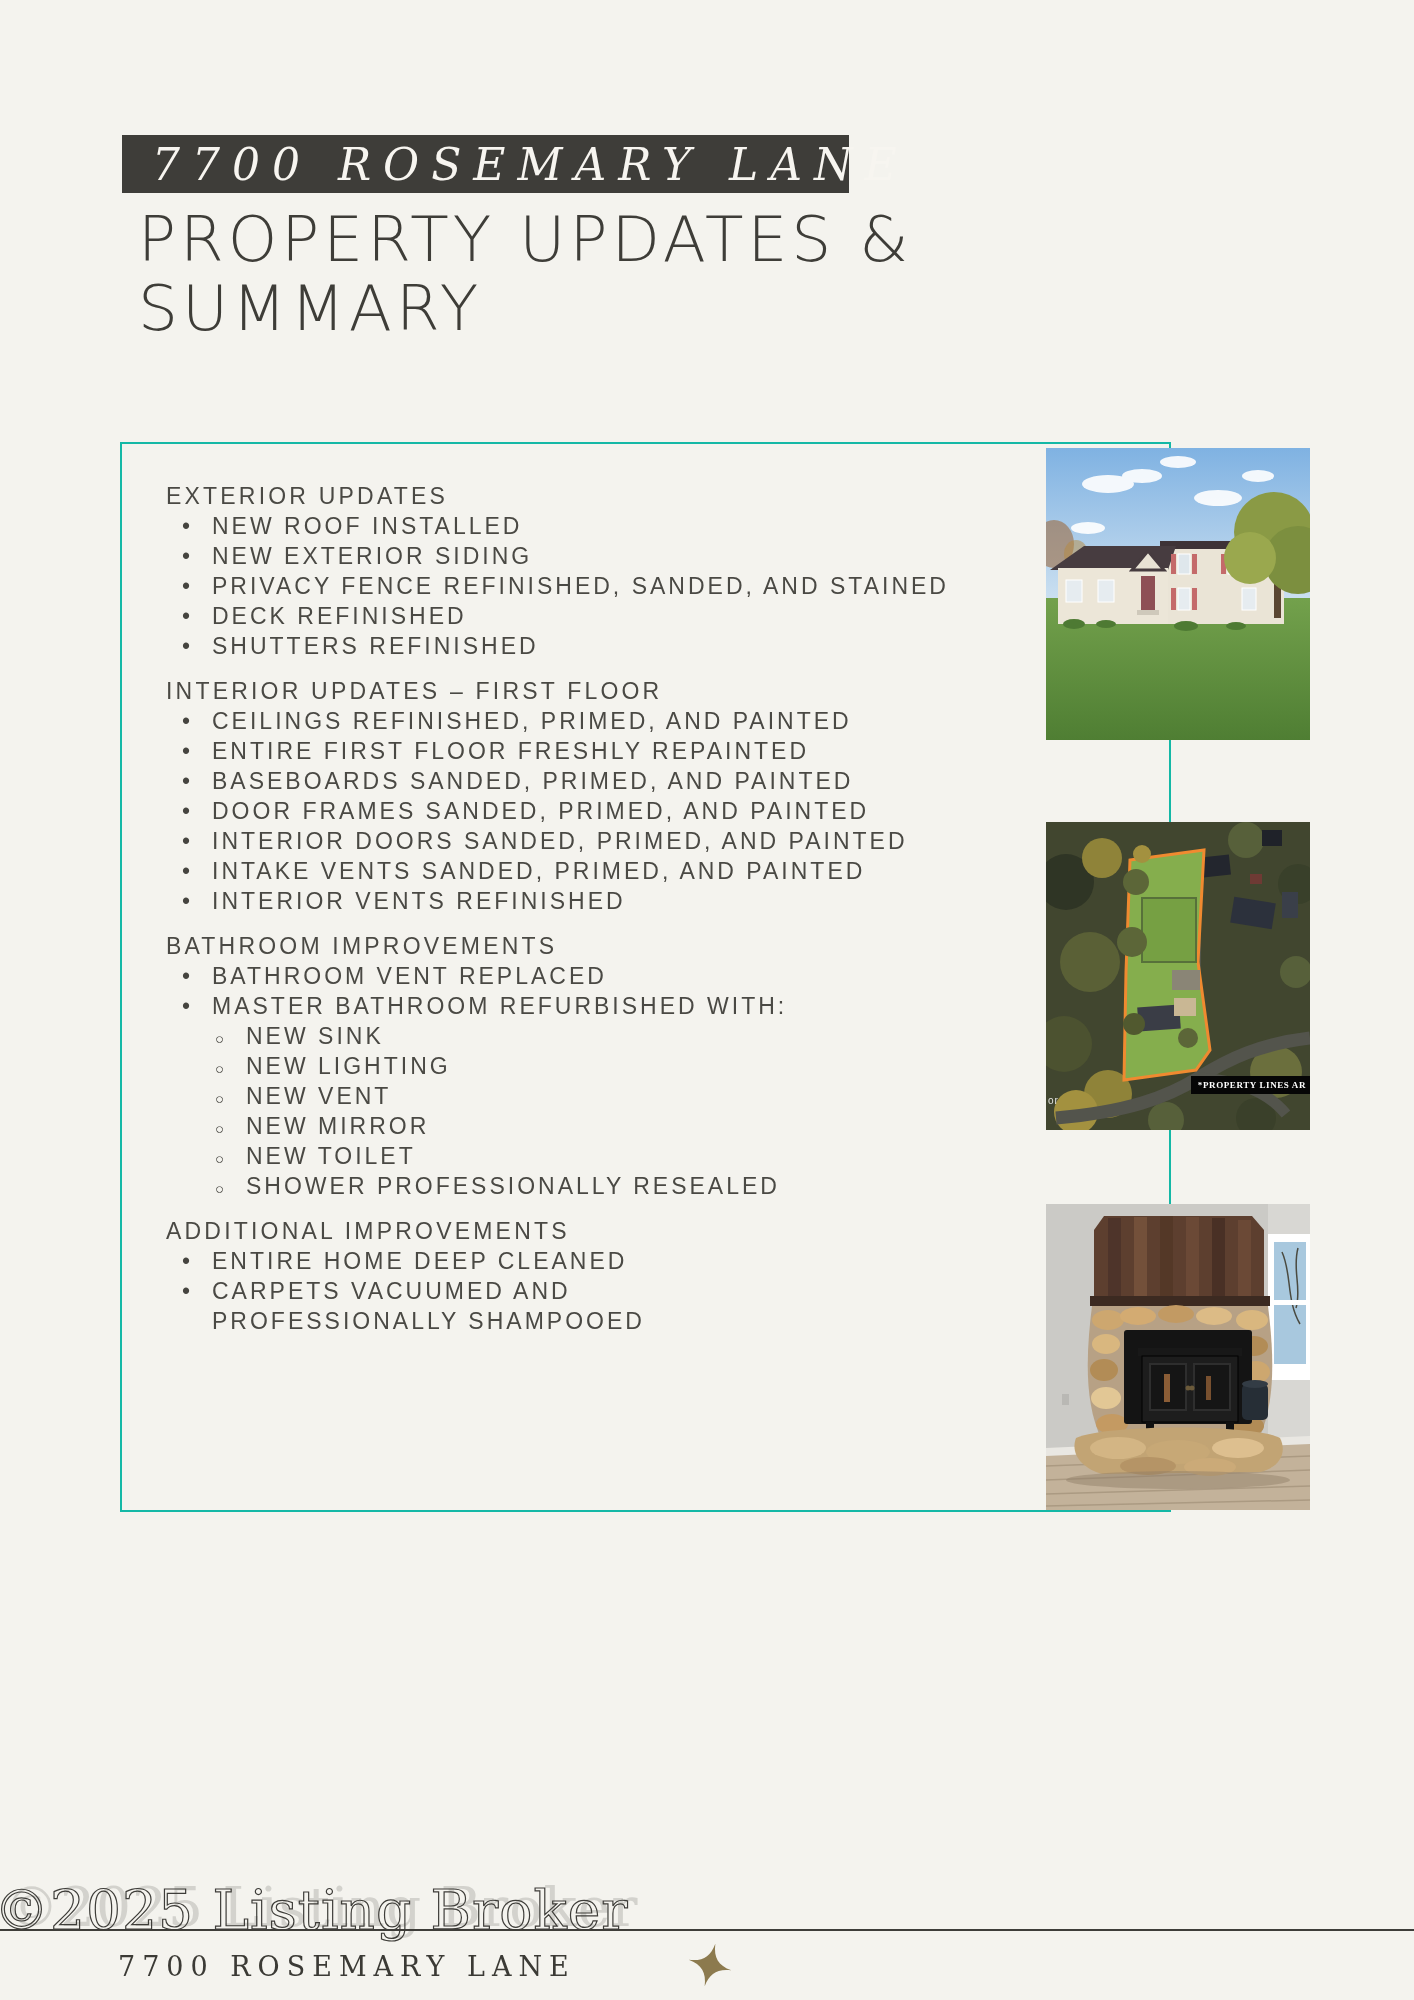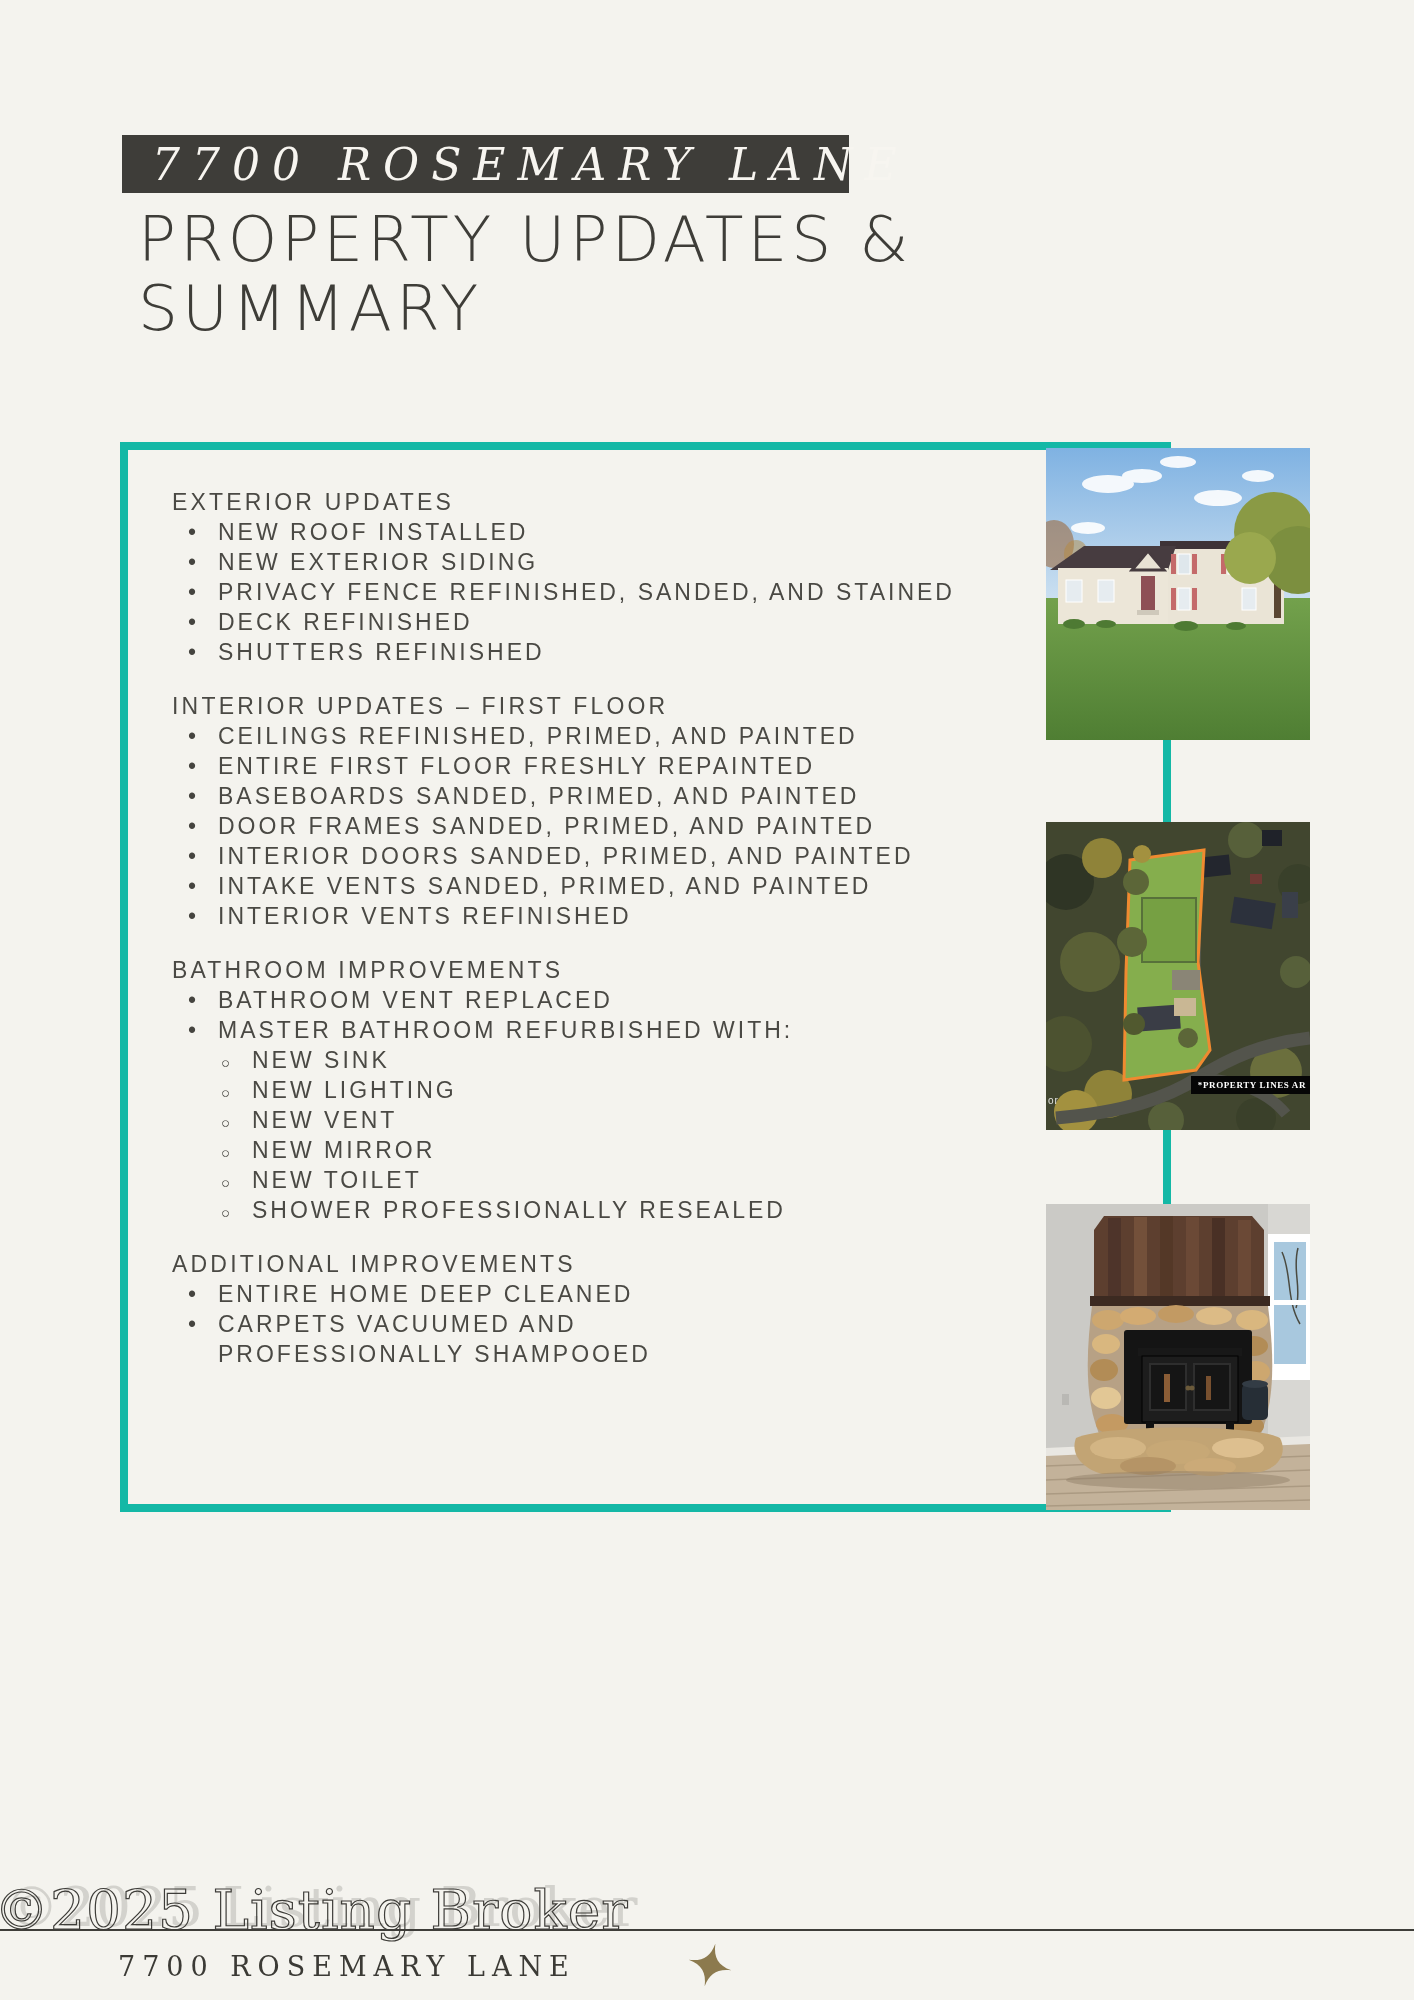--- a/index.html
+++ b/index.html
@@ -21,24 +21,24 @@
     position:absolute; left:138px; top:205px; margin:0;
     font-family:"DejaVu Sans","Liberation Sans",sans-serif;
     font-weight:200; font-size:63px; line-height:69px; letter-spacing:4px;
     color:#3e3d38; white-space:nowrap;
   }
   .title span { display:block; }
 
   
   .content-box {
     position:absolute; left:120px; top:442px; width:1051px; height:1070px;
-    border:8px solid #14b8a6; box-sizing:border-box;
+    border:2px solid #14b8a6; box-sizing:border-box;
     padding:37px 12px 0 44px;
   }
-  .section { margin-top:24px; }
+  .section { margin-top:15px; }
   .section:first-child { margin-top:0; }
   .sec-heading { font-size:23px; line-height:30px; letter-spacing:3.2px; color:#4a4944; }
   ul.items, ul.sub { list-style:none; margin:0; padding:0; }
   ul.items > li {
     position:relative; padding-left:46px;
     font-size:23px; line-height:30px; letter-spacing:3px; color:#4a4944;
   }
   ul.items > li::before {
     content:"\2022"; position:absolute; left:16px; top:0; color:#45443f;
   }

